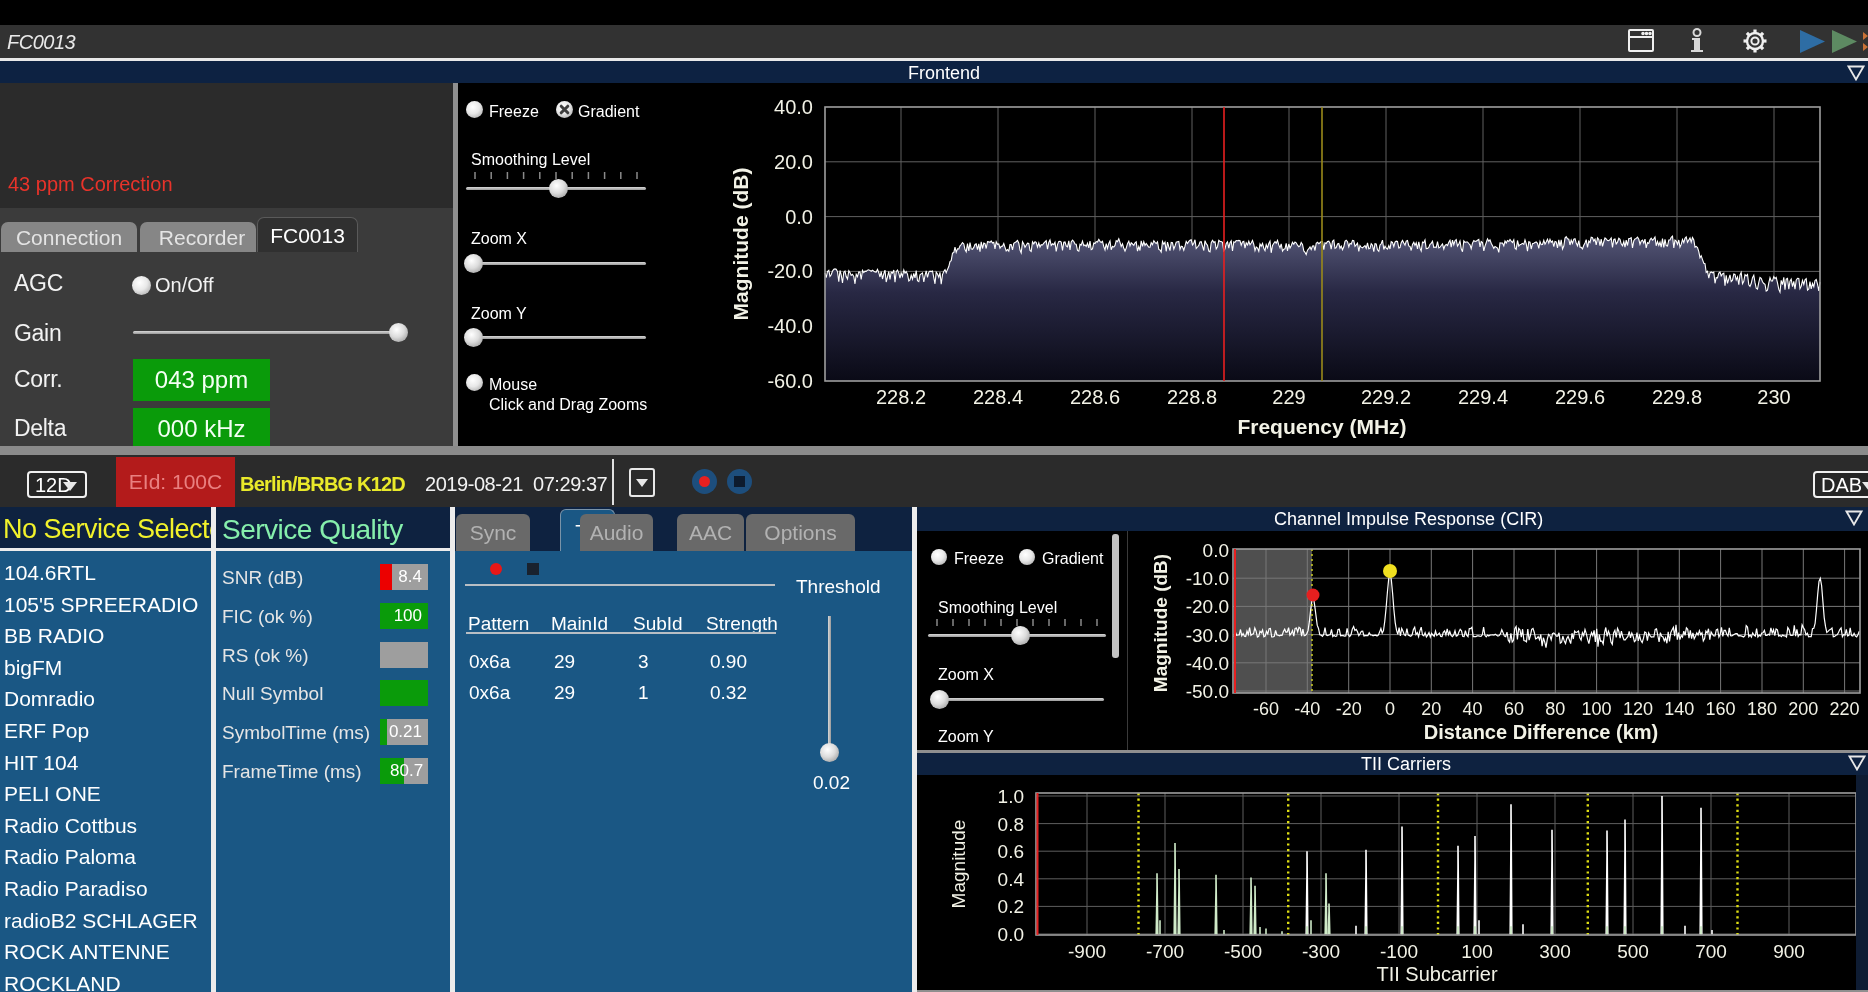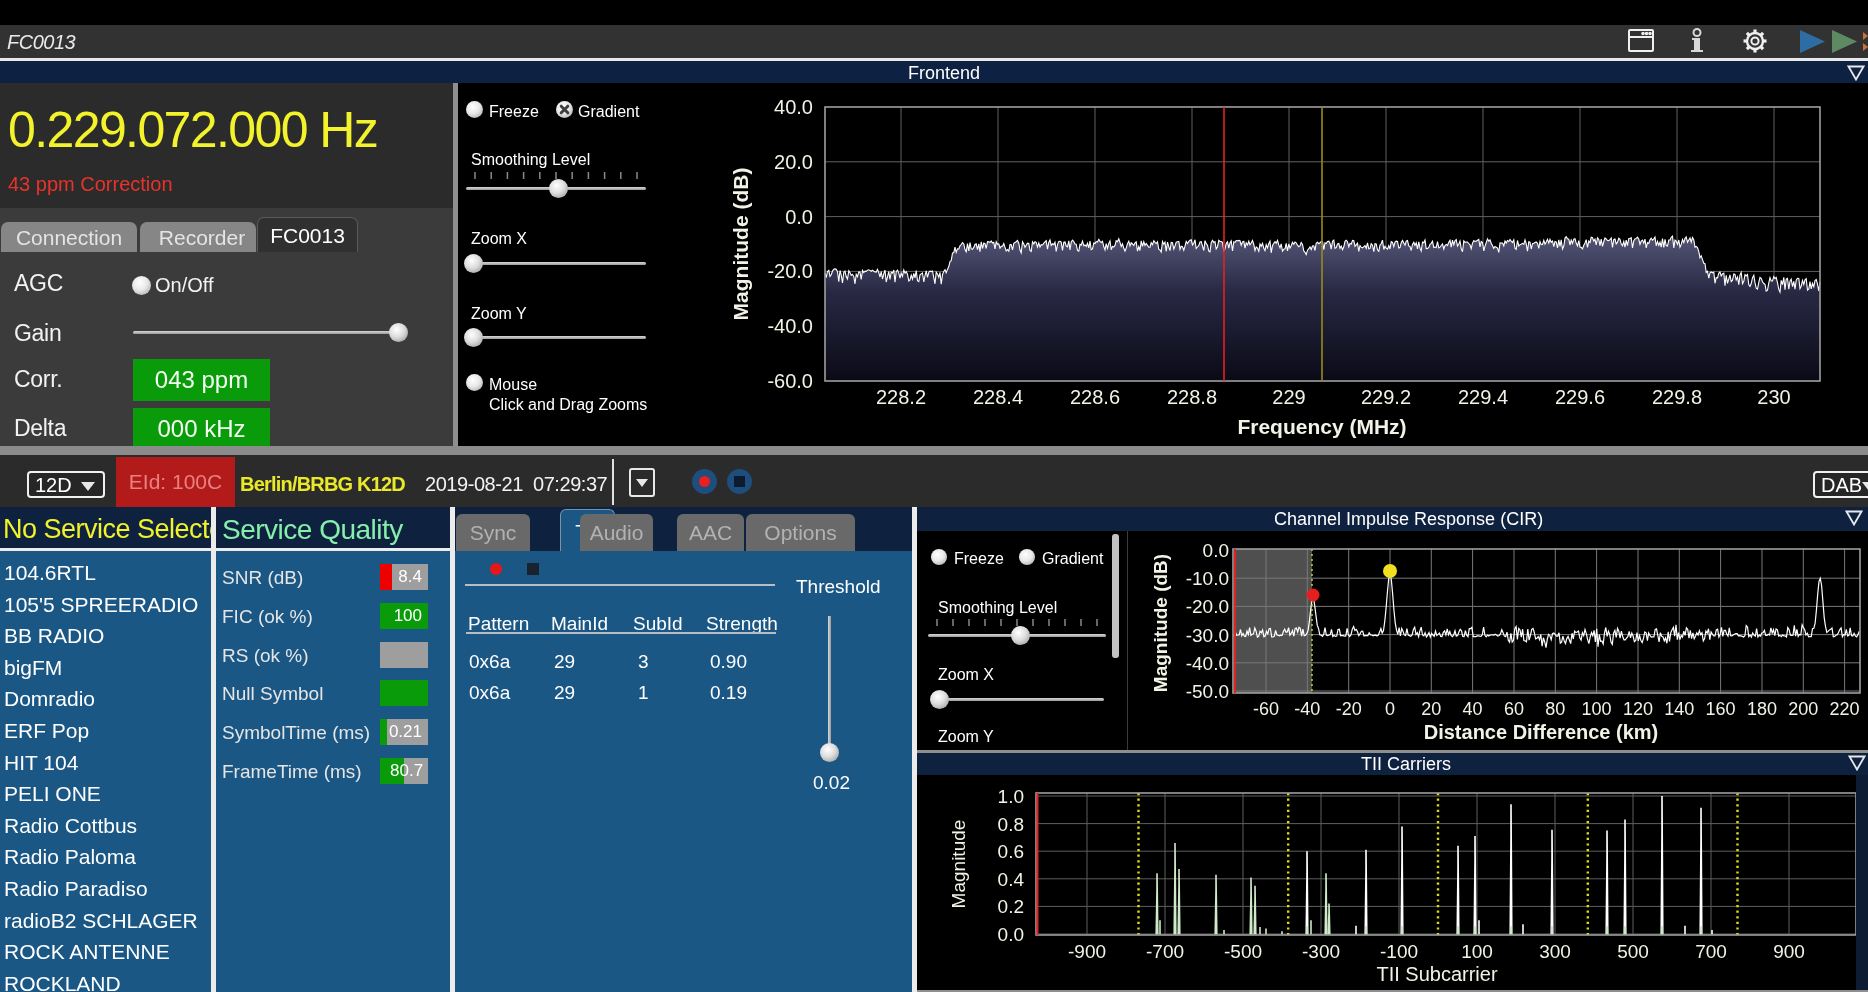--- a/index.html
+++ b/index.html
@@ -36,21 +36,21 @@
 
 #vsep1 { left:453px; top:58px; width:5px; height:363px; background:#8f8f8f; }
 
 
 #fr { left:458px; top:58px; width:1410px; height:363px; background:#000; }
 .wlab { position:absolute; color:#fff; font-size:16px; }
 
 
 #hsplit { left:0; top:421px; width:1868px; height:9px; background:#8b8b8b; }
 #cbar { left:0; top:430px; width:1868px; height:52px; background:#2b2b2b; }
-#combo12d { left:27px; top:446px; width:78px; height:27px; background:#262626;
+#combo12d { left:27px; top:446px; width:60px; height:27px; background:#262626;
   border:2px solid #f0f0f0; border-radius:4px; color:#fff; font-size:20px; }
 #eidbox { left:116px; top:432px; width:119px; height:50px; background:#b31b1b;
   color:#e98080; font-size:21px; text-align:center; line-height:50px; }
 #ensname { left:240px; top:448px; color:#e9e92a; font-size:20px; font-weight:bold; letter-spacing:-0.8px;}
 #datetime { left:425px; top:448px; color:#f2f2f2; font-size:20px; letter-spacing:-0.45px;}
 #cbarsep { left:612px; top:434px; width:2px; height:46px; background:#e0e0e0; }
 #ddbtn { left:629px; top:443px; width:26px; height:29px; border:2px solid #e8e8e8; border-radius:3px; }
 .circbtn { position:absolute; top:444px; width:25px; height:25px; border-radius:50%; background:#1d4e7d; }
 #dabbox { left:1813px; top:446px; width:60px; height:27px; background:#262626;
   border:2px solid #f0f0f0; border-radius:4px; color:#fff; font-size:20px; }
@@ -113,21 +113,20 @@
 </svg>
 <div class="abs" id="topline"></div>
     <div class="abs" id="fehead"></div>
 <div class="abs headtxt" style="left:908px;top:38px">Frontend</div>
 <svg class="abs" style="left:1847px;top:40px" width="18" height="16">
       <path d="M1.5 1.5 h15 l-7.5 13 z" fill="none" stroke="#e8e8e8" stroke-width="1.8"></path>
     </svg>
 <div class="abs" id="tl">
       <div class="abs" id="tabpage" style="top:125px"></div>
     </div>
-<div class="abs" id="freq">0.229.072.000 Hz</div>
 <div class="abs" id="ppm">43 ppm Correction</div>
 <div class="abs tab" id="tabA">Connection</div>
 <div class="abs tab" id="tabB">Recorder</div>
 <div class="abs tab" id="tabC">FC0013</div>
 <div class="lbl" style="left:14px;top:245px">AGC</div>
 <div class="radio" style="left:132px;top:251px;width:19px;height:19px"></div>
 <div class="lbl2" style="left:155px;top:249px">On/Off</div>
 <div class="lbl" style="left:14px;top:295px">Gain</div>
 <div class="sl-track" style="left:133px;top:306px;width:272px"></div>
     <div class="sl-handle" style="left:389px;top:298px"></div>
@@ -299,21 +298,21 @@
 <div class="tiitxt" style="left:633px;top:588px">SubId</div>
 <div class="tiitxt" style="left:706px;top:588px">Strength</div>
 <div class="abs" style="left:466px;top:607px;width:310px;height:2px;background:#b8bec4"></div>
 <div class="tiitxt" style="left:469px;top:626px">0x6a</div>
 <div class="tiitxt" style="left:554px;top:626px">29</div>
 <div class="tiitxt" style="left:638px;top:626px">3</div>
 <div class="tiitxt" style="left:710px;top:626px">0.90</div>
 <div class="tiitxt" style="left:469px;top:657px">0x6a</div>
 <div class="tiitxt" style="left:554px;top:657px">29</div>
 <div class="tiitxt" style="left:638px;top:657px">1</div>
-<div class="tiitxt" style="left:710px;top:657px">0.19</div>
+<div class="tiitxt" style="left:710px;top:657px">0.32</div>
 <div class="tiitxt" style="left:796px;top:551px">Threshold</div>
 <div class="abs" style="left:828px;top:591px;width:3px;height:134px;background:linear-gradient(90deg,#d8d8d8,#9a9a9a)"></div>
 <div class="sl-handle" style="left:820px;top:718px"></div>
 <div class="tiitxt" style="left:813px;top:747px">0.02</div>
 <div class="vsepw" style="left:912px"></div>
 <div class="abs" id="cirhead"></div>
 <div class="abs headtxt" style="left:1274px;top:484px">Channel Impulse Response (CIR)</div>
 <svg class="abs" style="left:1845px;top:485px" width="18" height="16">
       <path d="M1.5 1.5 h15 l-7.5 13 z" fill="none" stroke="#e8e8e8" stroke-width="1.8"></path>
     </svg>

